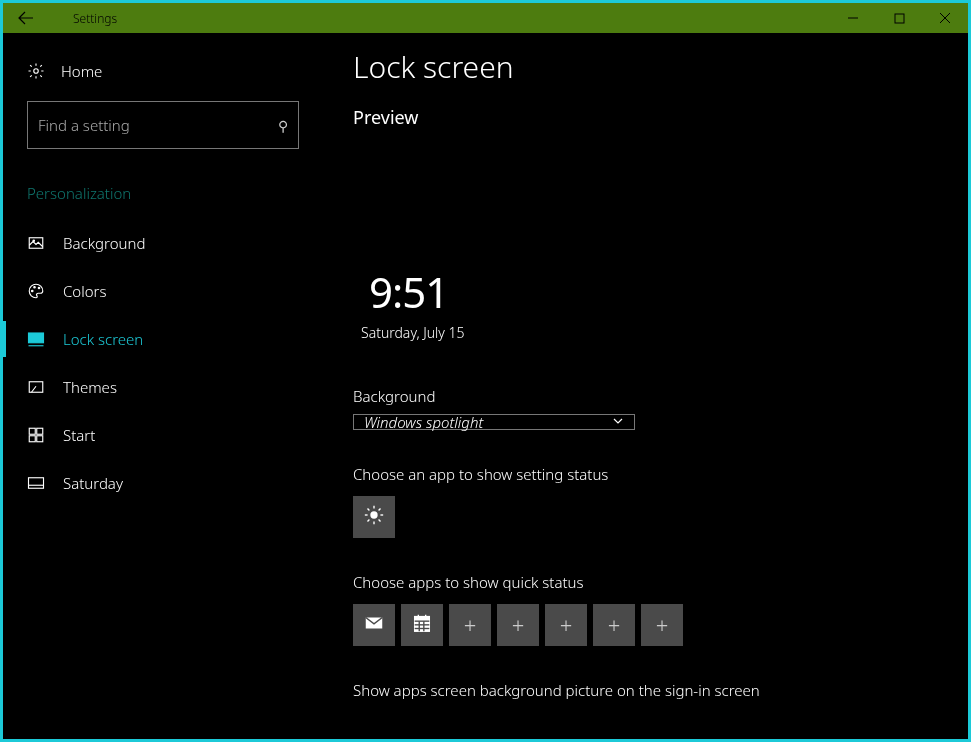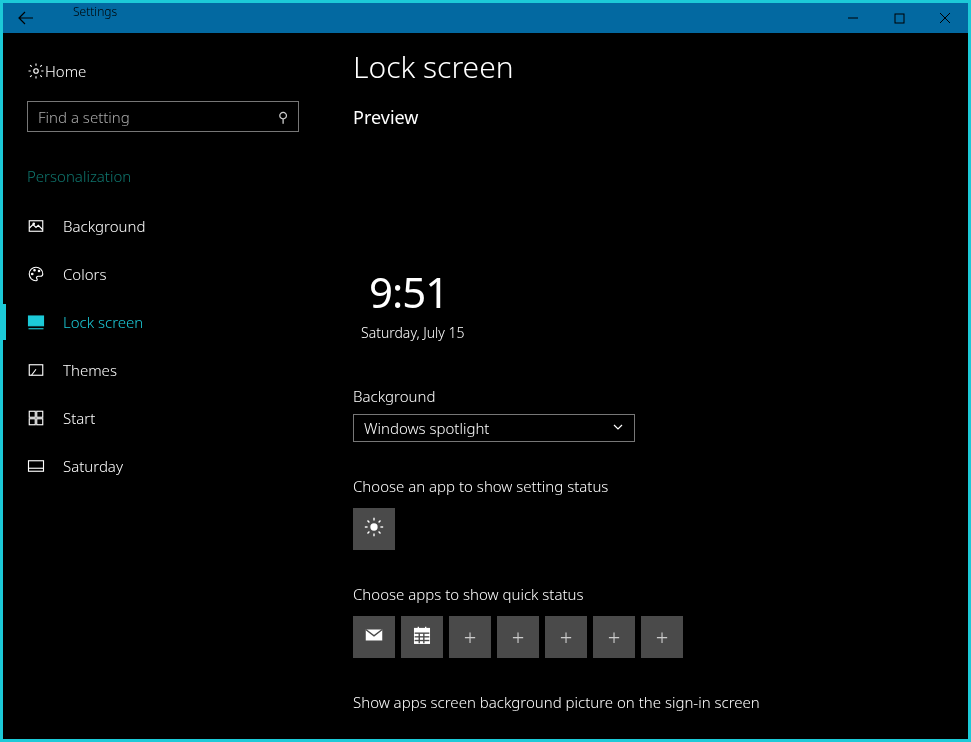--- a/index.html
+++ b/index.html
@@ -14,24 +14,24 @@
     border: 3px solid #1ccad8;
     background: #000;
     display: flex;
     flex-direction: column;
     overflow: hidden;
     position: relative;
   }
   
   .titlebar {
     height: 30px;
-    background: #0369a1;
+    background: #4d7c0f;
     color: #000;
     display: flex;
-    align-items: flex-start;
+    align-items: center;
     flex: 0 0 auto;
   }
   .titlebar .back {
     width: 46px; height: 30px;
     display: flex; align-items: center; justify-content: center;
   }
   .titlebar .title {
     font-size: 12px;
     margin-left: 24px;
   }
@@ -49,26 +49,27 @@
   }
   .sidebar {
     width: 320px;
     flex: 0 0 320px;
     padding: 22px 0 0 0;
   }
   .home-row {
     display: flex; align-items: center;
     padding: 6px 24px;
     font-size: 15px;
+    gap: 16px;
     margin-bottom: 14px;
   }
   .search-box {
     margin: 0 24px 34px 24px;
     border: 1px solid #777;
-    height: 31px;
+    height: 48px;
     display: flex; align-items: center;
     padding: 0 10px;
   }
   .search-box input {
     flex: 1;
     background: transparent;
     border: none;
     color: #fff;
     font-size: 15px;
     font-family: inherit;
@@ -134,27 +135,28 @@
   .preview .date {
     position: absolute;
     left: 8px; bottom: 14px;
     font-size: 14px;
   }
   .field-label {
     font-size: 15px;
     margin-bottom: 8px;
   }
   .dropdown {
-    width: 282px; height: 28px;
+    width: 282px; height: 16px;
     border: 1px solid #777;
     display: flex; align-items: center;
     padding: 0 10px;
     font-size: 15px;
     margin-bottom: 34px;
     justify-content: space-between;
+    font-style: italic;
   }
   .dropdown .chev { font-size: 12px; }
   .tile-row {
     display: flex;
     gap: 6px;
     margin-top: 12px;
     margin-bottom: 34px;
   }
   .tile {
     width: 42px; height: 42px;

